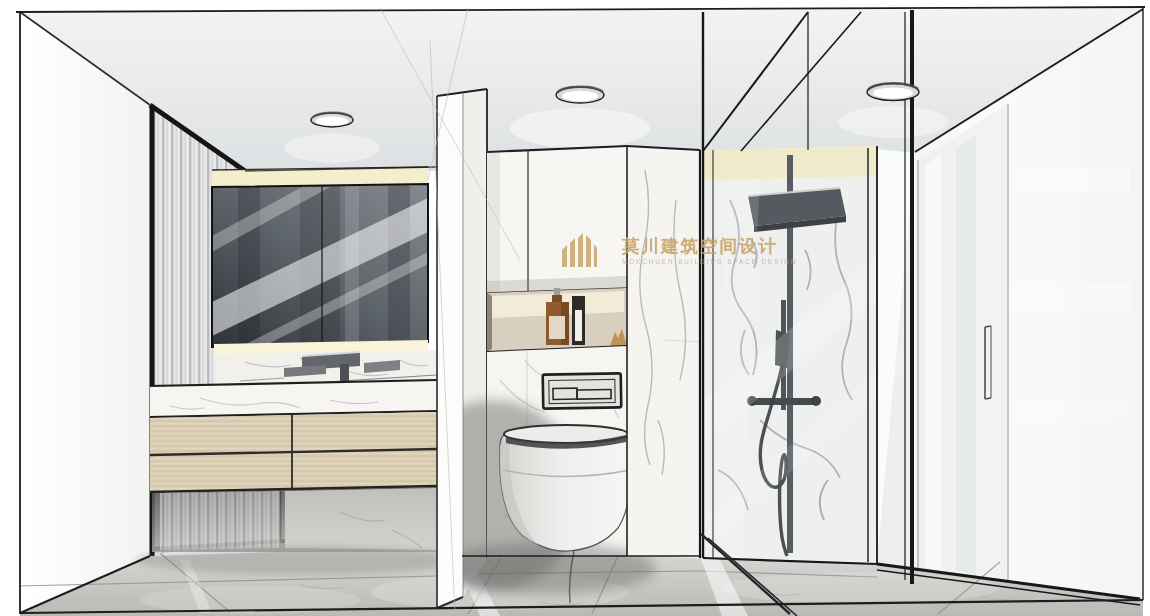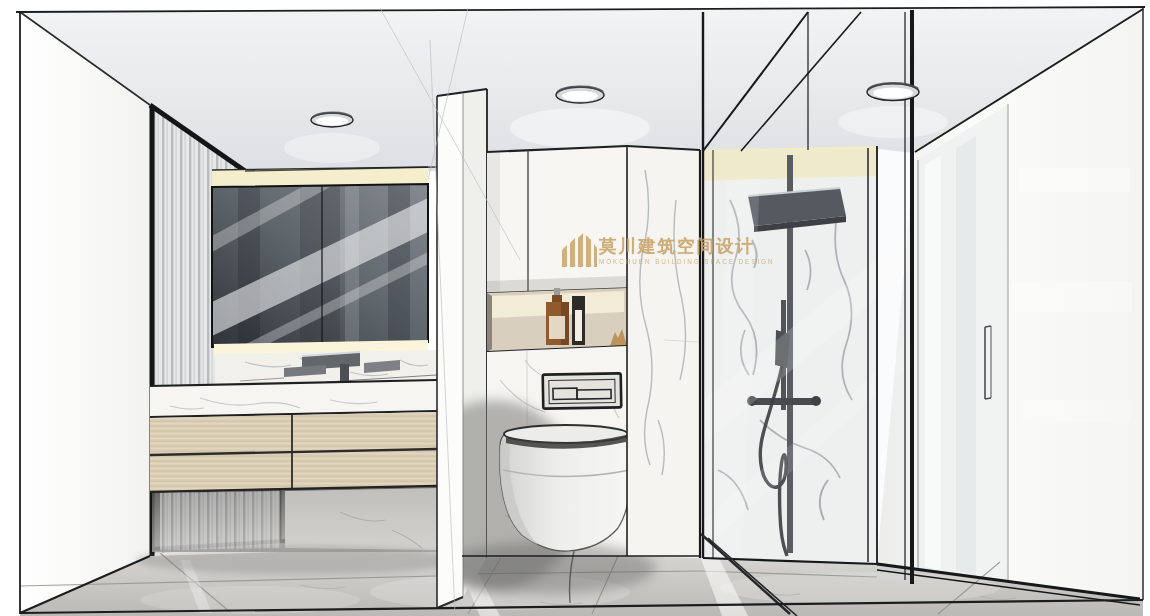--- a/index.html
+++ b/index.html
@@ -3,21 +3,21 @@
 <meta charset="utf-8">
 <style>
   html,body{margin:0;padding:0;background:#ffffff;}
   .canvas{
     position:relative;width:1150px;height:616px;background:#ffffff;overflow:hidden;
     font-family:"Liberation Sans","DejaVu Sans",sans-serif;
   }
   .scene{position:absolute;inset:0;}
   
   .watermark{
-    position:absolute;left:560px;top:231px;display:flex;align-items:center;gap:1px;
+    position:absolute;left:560px;top:231px;display:flex;align-items:center;gap:24px;
     opacity:.88;pointer-events:none;
   }
   .wm-icon{flex:0 0 auto;}
   .wm-cn{
     color:var(--c-gold,#c8a368);font-size:17.5px;font-weight:bold;letter-spacing:2px;
     line-height:1.05;white-space:nowrap;text-shadow:0 0 1px rgba(200,163,104,.35);
   }
   .wm-en{
     color:var(--c-gold,#c8a368);font-size:6.4px;letter-spacing:1.9px;margin-top:2px;
     white-space:nowrap;opacity:.85;

